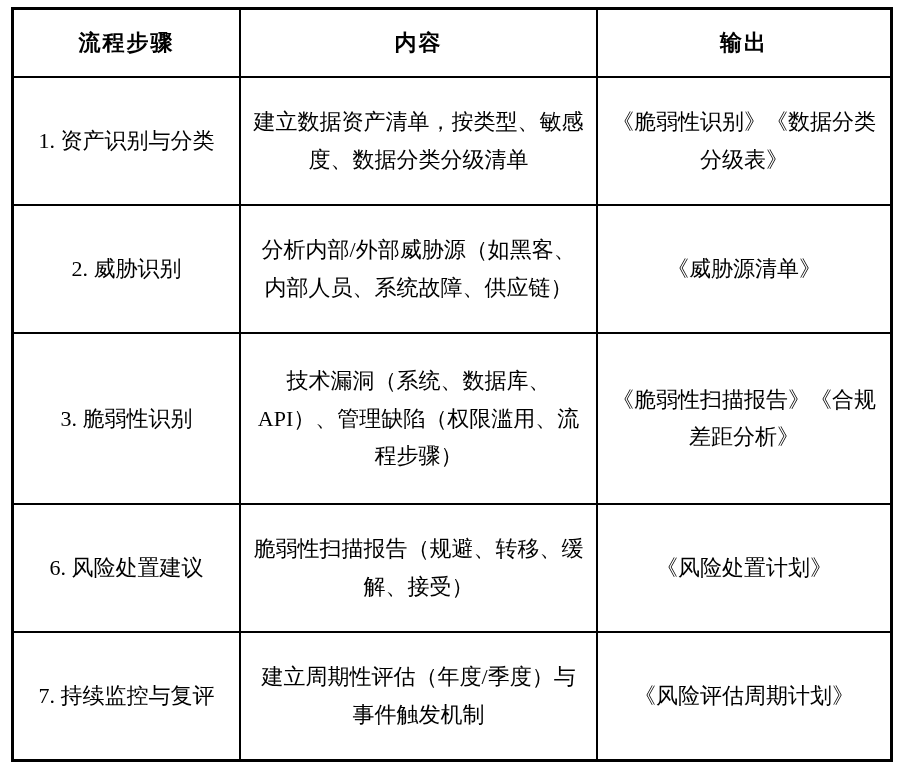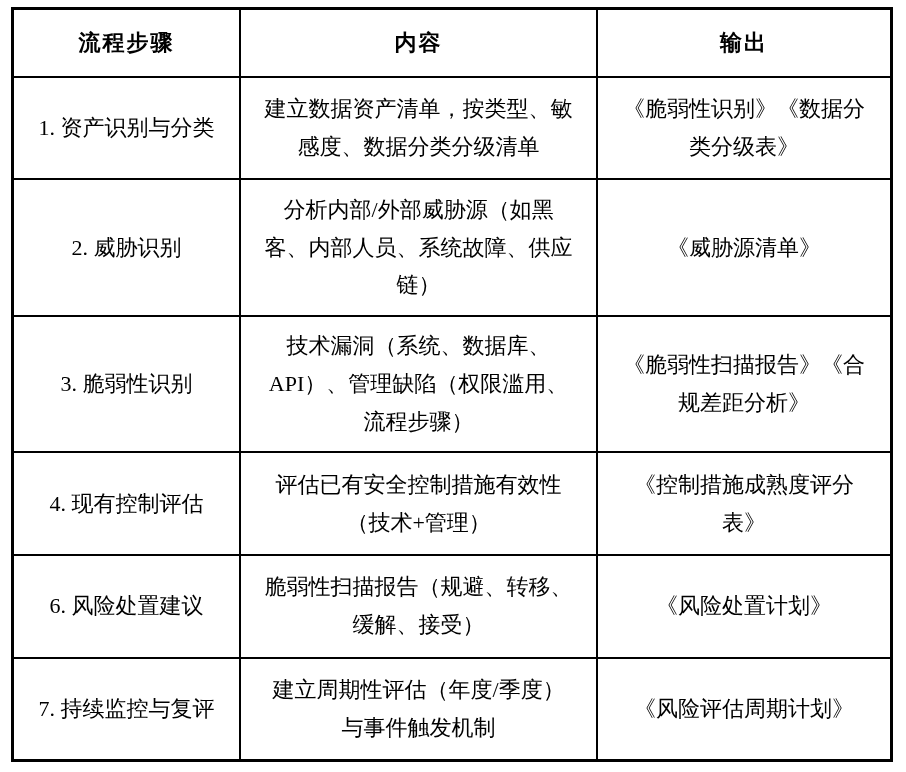--- a/index.html
+++ b/index.html
@@ -28,21 +28,21 @@
     table-layout: fixed;
     background: #ffffff;
   }
   table.process-table th,
   table.process-table td {
     border: 2px solid #000000;
     text-align: center;
     vertical-align: middle;
     font-size: 22px;
     line-height: 1.72;
-    padding: 6px 22px;
+    padding: 6px 12px;
     box-sizing: border-box;
   }
   table.process-table {
     border: 3px solid #000000;
   }
   table.process-table th {
     font-weight: bold;
     height: 68px;
     letter-spacing: 2px;
   }
@@ -82,25 +82,20 @@
         <td class="step-cell">2. 威胁识别</td>
         <td>分析内部/外部威胁源（如黑客、内部人员、系统故障、供应链）</td>
         <td>《威胁源清单》</td>
       </tr>
       <tr>
         <td class="step-cell">3. 脆弱性识别</td>
         <td>技术漏洞（系统、数据库、API）、管理缺陷（权限滥用、流程步骤）</td>
         <td>《脆弱性扫描报告》《合规差距分析》</td>
       </tr>
       <tr>
-        <td class="step-cell">4. 现有控制评估</td>
-        <td>评估已有安全控制措施有效性（技术+管理）</td>
-        <td>《控制措施成熟度评分表》</td>
-      </tr>
-      <tr>
         <td class="step-cell">6. 风险处置建议</td>
         <td>脆弱性扫描报告（规避、转移、缓解、接受）</td>
         <td>《风险处置计划》</td>
       </tr>
       <tr>
         <td class="step-cell">7. 持续监控与复评</td>
         <td>建立周期性评估（年度/季度）与事件触发机制</td>
         <td>《风险评估周期计划》</td>
       </tr>
     </tbody>

